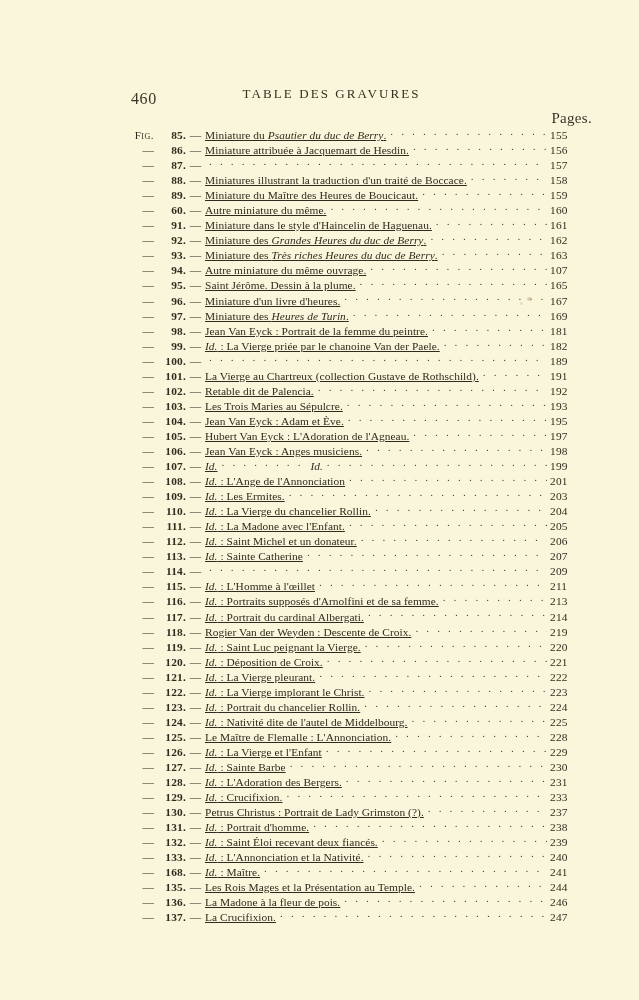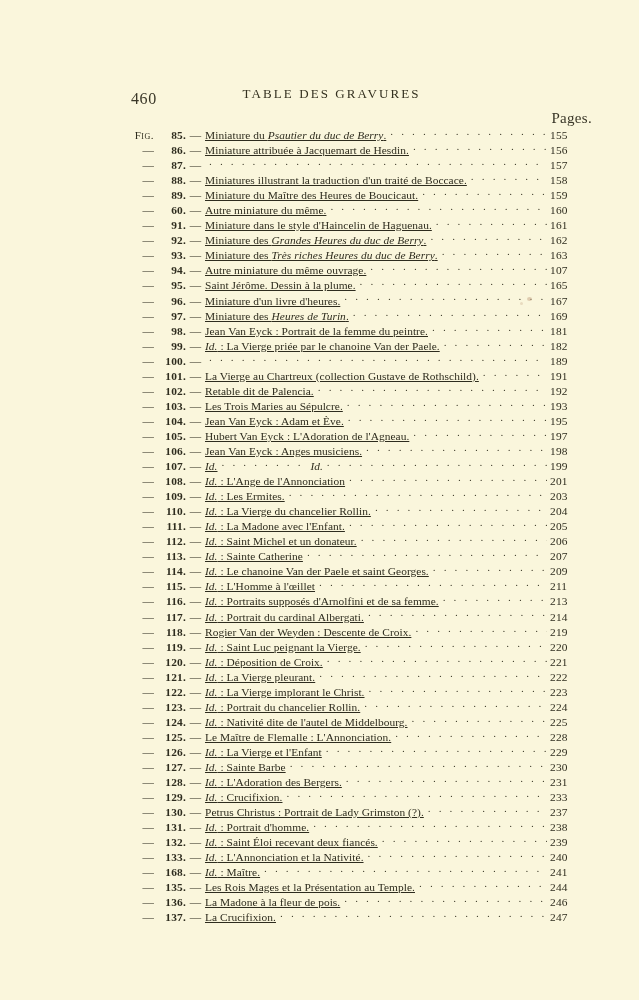--- a/index.html
+++ b/index.html
@@ -376,21 +376,20 @@
         <span class="num">113.</span>
         <span class="sep">—</span>
         <span class="title"><i>Id.</i><span> : Sainte Catherine</span></span>
         <span class="leader"></span>
         <span class="pagenum">207</span>
       </div>
       <div class="entry">
         <span class="fig-label dash">—</span>
         <span class="num">114.</span>
         <span class="sep">—</span>
-        <span class="title"><i>Id.</i><span> : Le chanoine Van der Paele et saint Georges.</span></span>
         <span class="leader"></span>
         <span class="pagenum">209</span>
       </div>
       <div class="entry">
         <span class="fig-label dash">—</span>
         <span class="num">115.</span>
         <span class="sep">—</span>
         <span class="title"><i>Id.</i><span> : L'Homme à l'œillet</span></span>
         <span class="leader"></span>
         <span class="pagenum">211</span>

